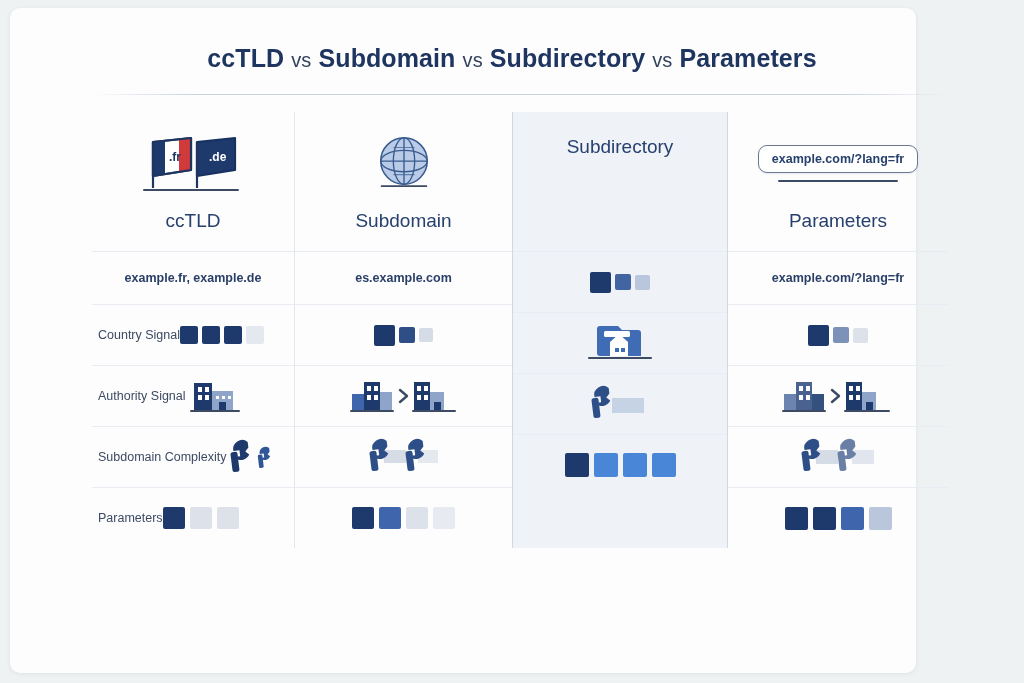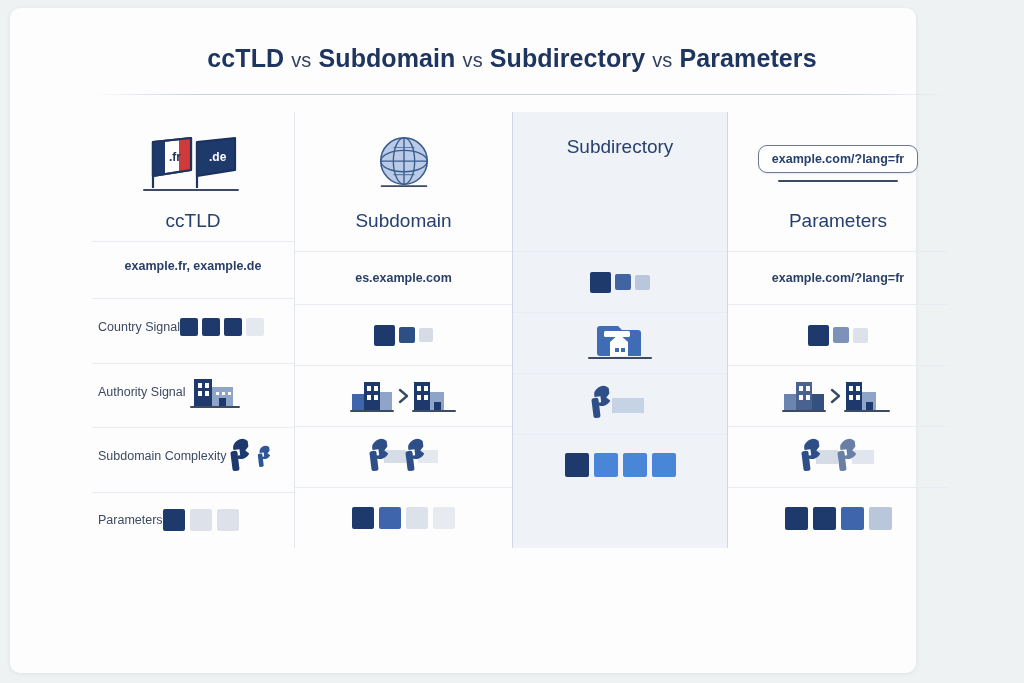--- a/index.html
+++ b/index.html
@@ -69,21 +69,21 @@
     border-top:1px solid #e6eaf1;
     font-size:12.5px;font-weight:bold;color:#2a3f68;
     white-space:nowrap;
   }
   .cell{
     height:61px;
     border-top:1px solid #e9edf3;
     display:flex;align-items:center;
     box-sizing:border-box;
   }
-  .col.c0 .cell{justify-content:flex-start;padding-left:6px;gap:0;margin-top:8px;}
+  .col.c0 .cell{justify-content:flex-start;padding-left:6px;gap:0;}
   .col.c1 .cell,.col.c2 .cell,.col.c3 .cell{justify-content:center;}
   .rowlabel{
     font-size:12.5px;color:#3c4a63;white-space:nowrap;
   }
   .metric{display:flex;align-items:center;}
 
   
   .sq{display:inline-block;border-radius:2px;}
 
   

